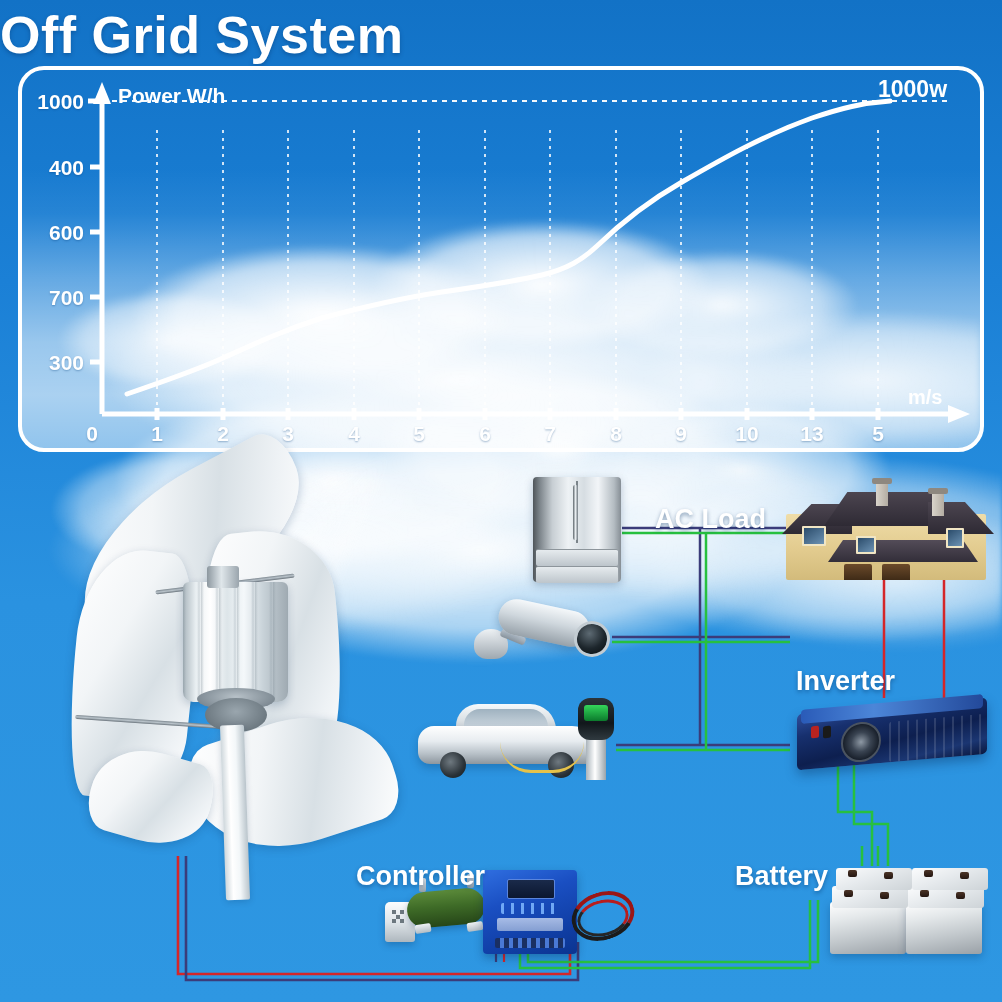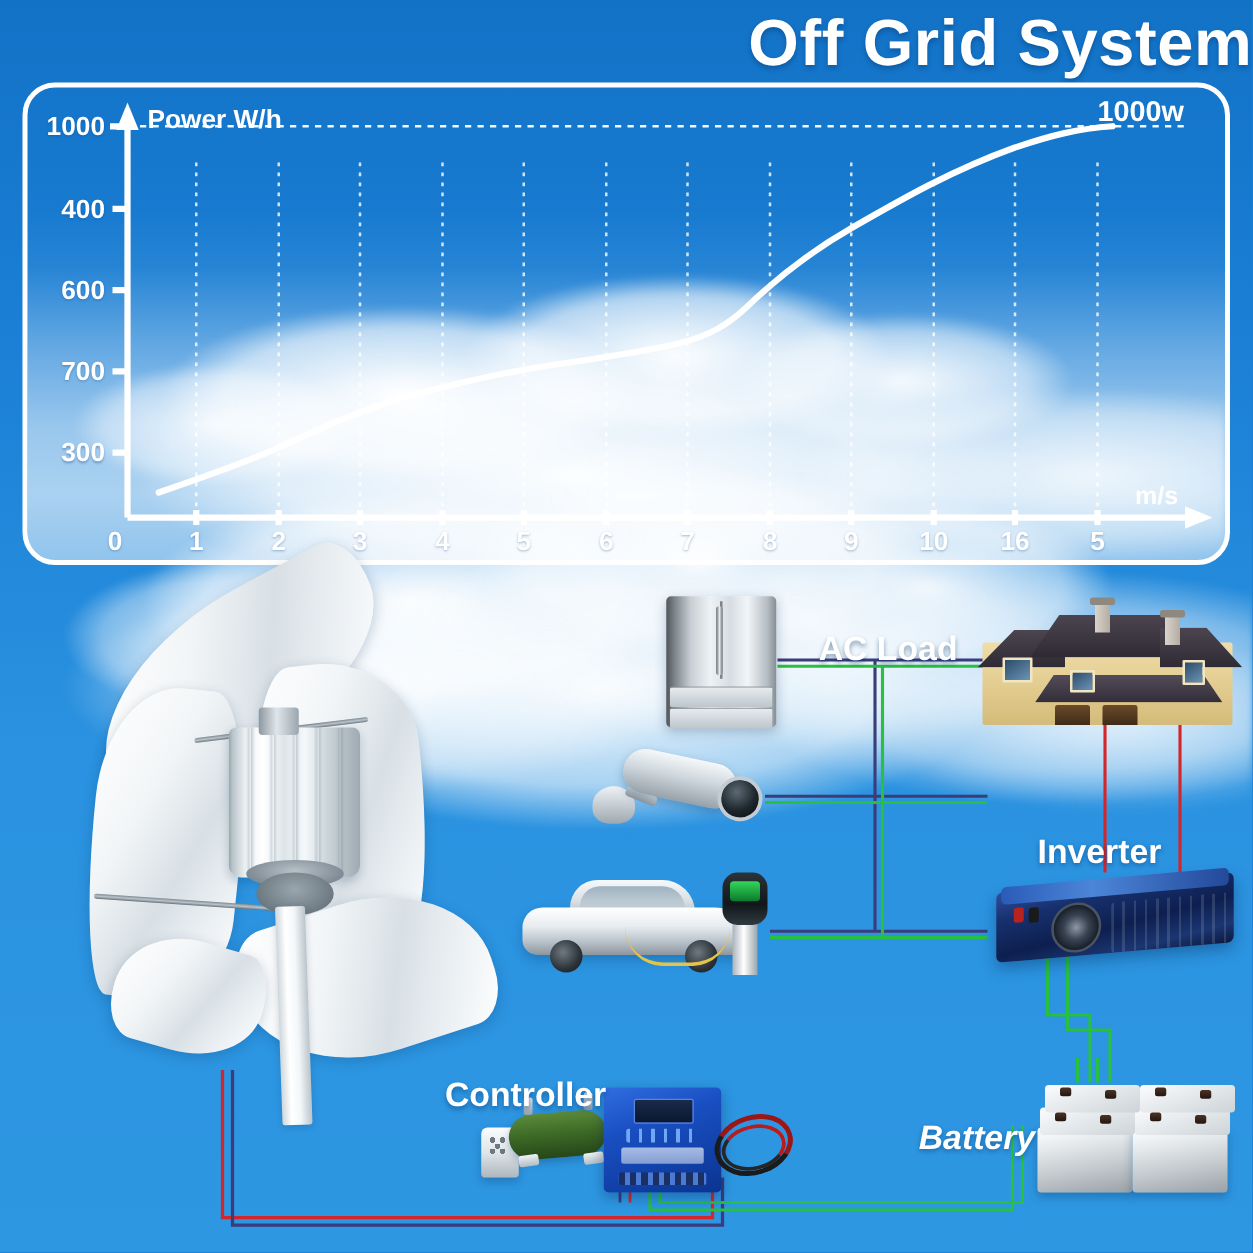--- a/index.html
+++ b/index.html
@@ -48,21 +48,21 @@
   .watermark{
     position:absolute;left:300px;top:330px;width:420px;height:180px;
     color:rgba(255,255,255,.13);font-size:86px;font-weight:bold;
     font-style:italic;letter-spacing:4px;transform:rotate(-3deg);
     pointer-events:none;
   }
 
   
   .title{
     position:absolute;left:0;right:0;top:4px;height:62px;
-    text-align:right;color:#ffffff;
+    text-align:left;color:#ffffff;
     font-size:52px;font-weight:bold;letter-spacing:.5px;
     text-shadow:0 2px 4px rgba(0,40,90,.35);
     line-height:62px;
   }
 
   
   .chart-panel{
     position:absolute;left:18px;top:66px;width:966px;height:386px;
     border:4px solid #ffffff;border-radius:26px;
     box-sizing:border-box;
@@ -443,21 +443,21 @@
     <div class="ax-label xlab" style="left:115px;top:352px;">1</div>
     <div class="ax-label xlab" style="left:181px;top:352px;">2</div>
     <div class="ax-label xlab" style="left:246px;top:352px;">3</div>
     <div class="ax-label xlab" style="left:312px;top:352px;">4</div>
     <div class="ax-label xlab" style="left:377px;top:352px;">5</div>
     <div class="ax-label xlab" style="left:443px;top:352px;">6</div>
     <div class="ax-label xlab" style="left:508px;top:352px;">7</div>
     <div class="ax-label xlab" style="left:574px;top:352px;">8</div>
     <div class="ax-label xlab" style="left:639px;top:352px;">9</div>
     <div class="ax-label xlab" style="left:705px;top:352px;">10</div>
-    <div class="ax-label xlab" style="left:770px;top:352px;">16</div>
+    <div class="ax-label xlab" style="left:770px;top:352px;">13</div>
     <div class="ax-label xlab" style="left:836px;top:352px;">5</div>
   </div>
 
   <svg class="wires" viewBox="0 0 1002 1002">
 
     <g>
       <path d="M 622 528 L 790 528" stroke="#3b3c7a" stroke-width="2.5" fill="none"></path>
       <path d="M 612 637 L 790 637" stroke="#3b3c7a" stroke-width="2.5" fill="none"></path>
       <path d="M 616 745 L 790 745" stroke="#3b3c7a" stroke-width="2.5" fill="none"></path>
       <path d="M 700 528 L 700 745" stroke="#3b3c7a" stroke-width="2.5" fill="none"></path>
@@ -601,17 +601,17 @@
       <div class="ctrl-screen"></div>
       <div class="ctrl-leds"></div>
       <div class="ctrl-plate"></div>
       <div class="ctrl-ports"></div>
     </div>
     <div class="coil"></div>
     <div class="coil2"></div>
   </div>
 
   <div class="diagram-label" style="left:655px;top:504px;">AC Load</div>
-  <div class="diagram-label" style="left:830px;top:666px;">Inverter</div>
+  <div class="diagram-label" style="left:796px;top:666px;">Inverter</div>
   <div class="diagram-label" style="left:356px;top:861px;">Controller</div>
-  <div class="diagram-label" style="left:735px;top:895px;font-style:italic;">Battery</div>
+  <div class="diagram-label" style="left:735px;top:861px;">Battery</div>
 
 </div>
 
 </body></html>

